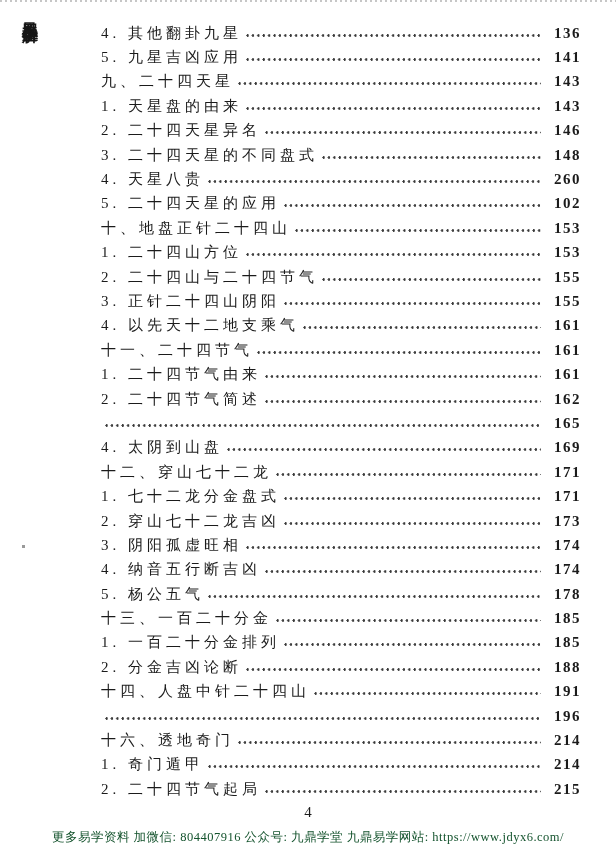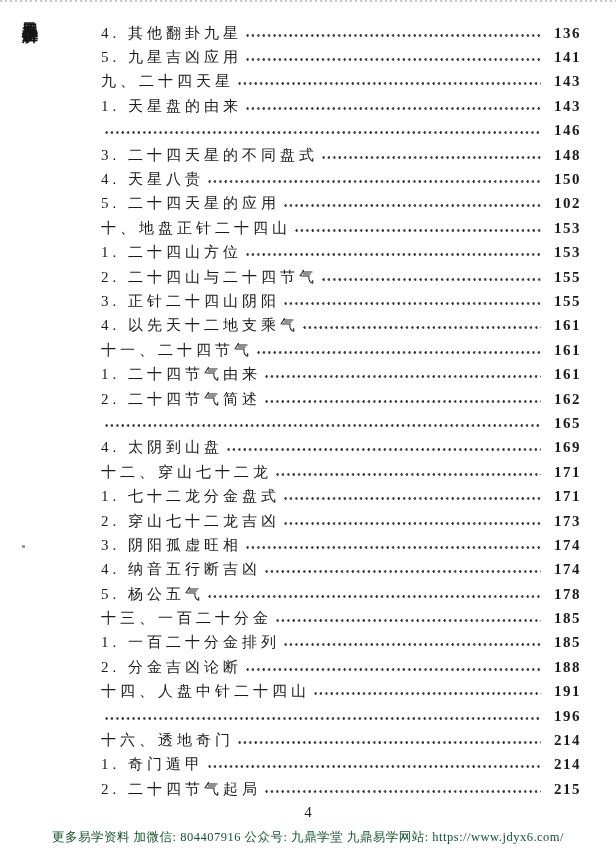--- a/index.html
+++ b/index.html
@@ -91,32 +91,33 @@
         <span class="label">九、二十四天星</span>
         <span class="leader"></span>
         <span class="pagenum">143</span>
       </div>
       <div class="row item">
         <span class="label">1. 天星盘的由来</span>
         <span class="leader"></span>
         <span class="pagenum">143</span>
       </div>
       <div class="row item">
+        <span class="label">2. 二十四天星异名</span>
         <span class="leader"></span>
         <span class="pagenum">146</span>
       </div>
       <div class="row item">
         <span class="label">3. 二十四天星的不同盘式</span>
         <span class="leader"></span>
         <span class="pagenum">148</span>
       </div>
       <div class="row item">
         <span class="label">4. 天星八贵</span>
         <span class="leader"></span>
-        <span class="pagenum">150</span>
+        <span class="pagenum">260</span>
       </div>
       <div class="row item">
         <span class="label">5. 二十四天星的应用</span>
         <span class="leader"></span>
         <span class="pagenum">102</span>
       </div>
       <div class="row section">
         <span class="label">十、地盘正针二十四山</span>
         <span class="leader"></span>
         <span class="pagenum">153</span>

